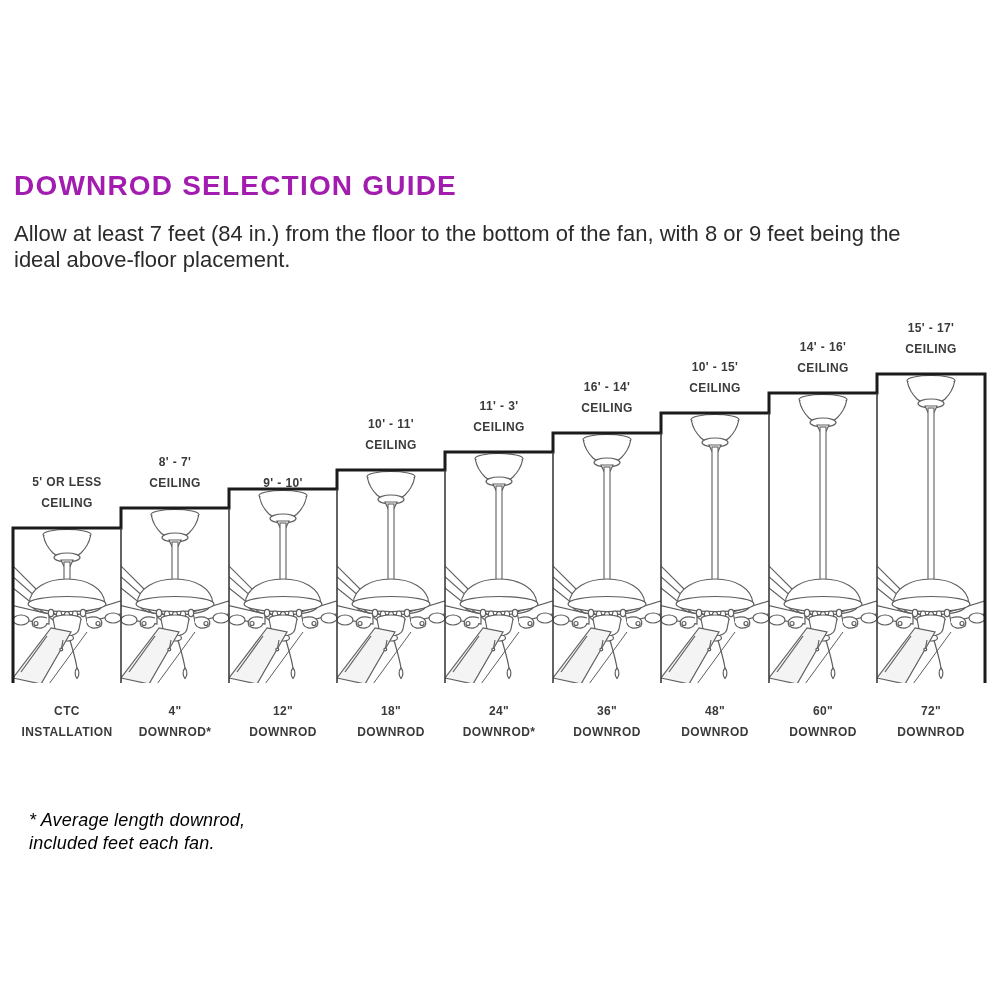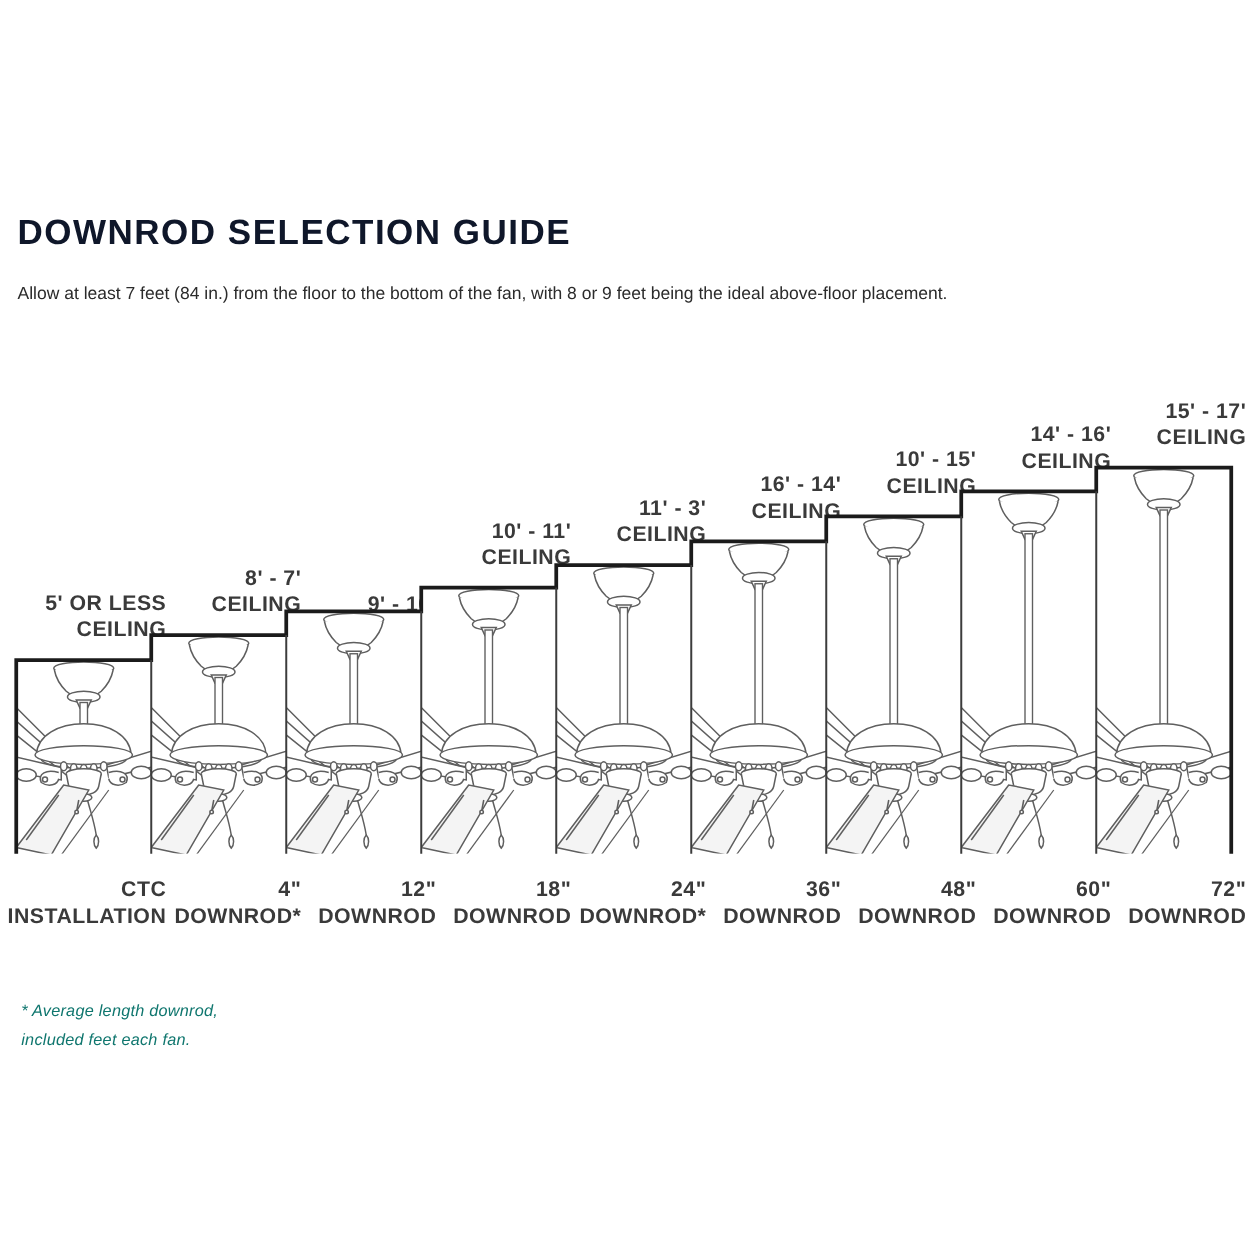--- a/index.html
+++ b/index.html
@@ -2,40 +2,40 @@
 <html><head>
 <meta charset="utf-8">
 <style>
   html,body{margin:0;padding:0;}
   body{
     width:1000px;height:1000px;position:relative;background:#ffffff;
     font-family:"Liberation Sans", sans-serif;color:#2a2a2a;overflow:hidden;
   }
   .page-title{
     position:absolute;left:14px;top:170px;margin:0;
-    font-size:28px;font-weight:600;letter-spacing:1.2px;color:#0f172a;
+    font-size:28px;font-weight:600;letter-spacing:1.2px;color:#a21caf;
   }
   .page-subtitle{
     position:absolute;left:14px;top:221px;width:930px;margin:0;
-    font-size:14px;line-height:26px;font-weight:400;color:#2b2b2b;
+    font-size:22px;line-height:26px;font-weight:400;color:#2b2b2b;
   }
   .ceiling-label,.downrod-label{
-    position:absolute;width:132px;text-align:right;
-    font-size:17px;font-weight:600;line-height:21px;letter-spacing:.4px;color:#3a3a3a;
+    position:absolute;width:132px;text-align:center;
+    font-size:12px;font-weight:600;line-height:21px;letter-spacing:.4px;color:#3a3a3a;
   }
   .cell{
     position:absolute;overflow:hidden;background:#ffffff;
   }
   .cell svg{display:block;}
   .borders-overlay{
     position:absolute;left:0;top:0;pointer-events:none;
   }
   .page-footnote{
-    position:absolute;left:15px;top:795px;margin:2px;
-    font-style:italic;font-size:13px;line-height:23px;color:#0f766e;letter-spacing:.2px;
+    position:absolute;left:15px;top:795px;margin:14px;
+    font-style:italic;font-size:18px;line-height:23px;color:#000000;letter-spacing:.2px;
   }
 </style>
 </head>
 <body>
 
 <svg width="0" height="0" style="position:absolute" aria-hidden="true">
   <defs>
     <g id="canopy" stroke="#5f5f5f" stroke-width="1.2" fill="#ffffff">
       <ellipse cx="30" cy="5.5" rx="24" ry="5"></ellipse>
       <path d="M6.5,7 C8,15 12,20 16,24 C20,27.5 24,29 30,29 C36,29 40,27.5 44,24 C48,20 52,15 53.5,7"></path>

